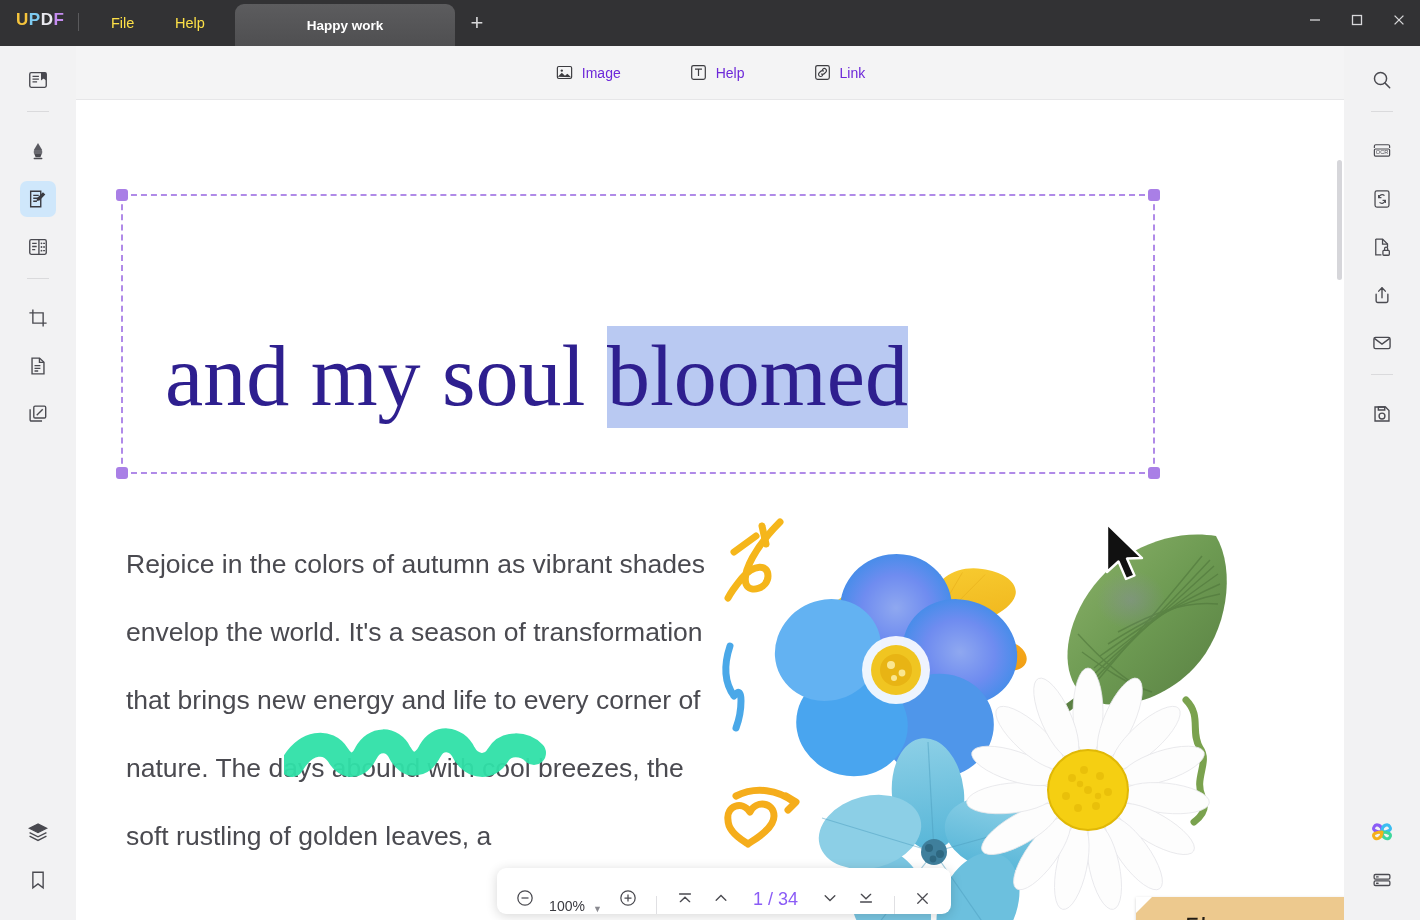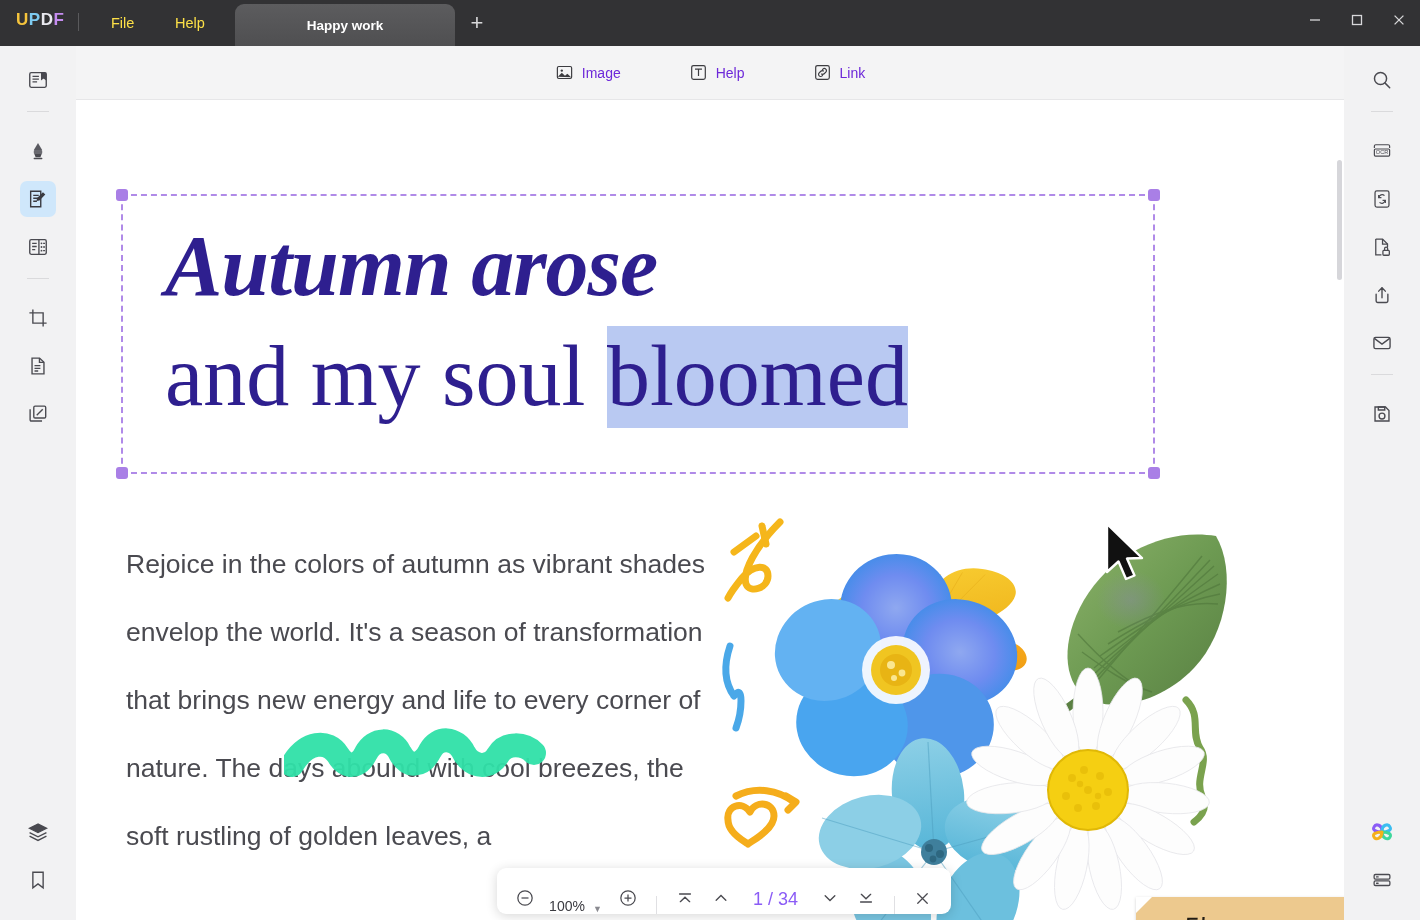--- a/index.html
+++ b/index.html
@@ -401,21 +401,20 @@
 
     <div class="canvas-wrap">
       <div class="page">
 
         <div class="textbox">
           <div class="handle h-tl"></div>
           <div class="handle h-tr"></div>
           <div class="handle h-bl"></div>
           <div class="handle h-br"></div>
 
-          <div class="head-line head-1">Autumn arose</div>
           <div class="head-line head-2"><span>and my soul </span><span class="selhl">bloomed</span></div>
         </div>
 
         <div class="body-text">Rejoice in the colors of autumn as vibrant shades envelop the world. It's a season of transformation that brings new energy and life to every corner of nature. The days abound with cool breezes, the soft rustling of golden leaves, a</div>
 
         <svg class="green-mark" viewBox="0 0 262 52">
           <path d="M8,40 C22,16 44,14 54,30 C62,43 74,44 82,28 C90,13 108,12 116,28
                    C124,43 138,42 146,26 C154,11 172,12 180,28 C188,43 206,44 214,30
                    C222,17 240,18 250,28" stroke="#2fe0a8" stroke-width="24" stroke-linecap="round" stroke-linejoin="round" fill="none" opacity="0.95"></path>
         </svg>

